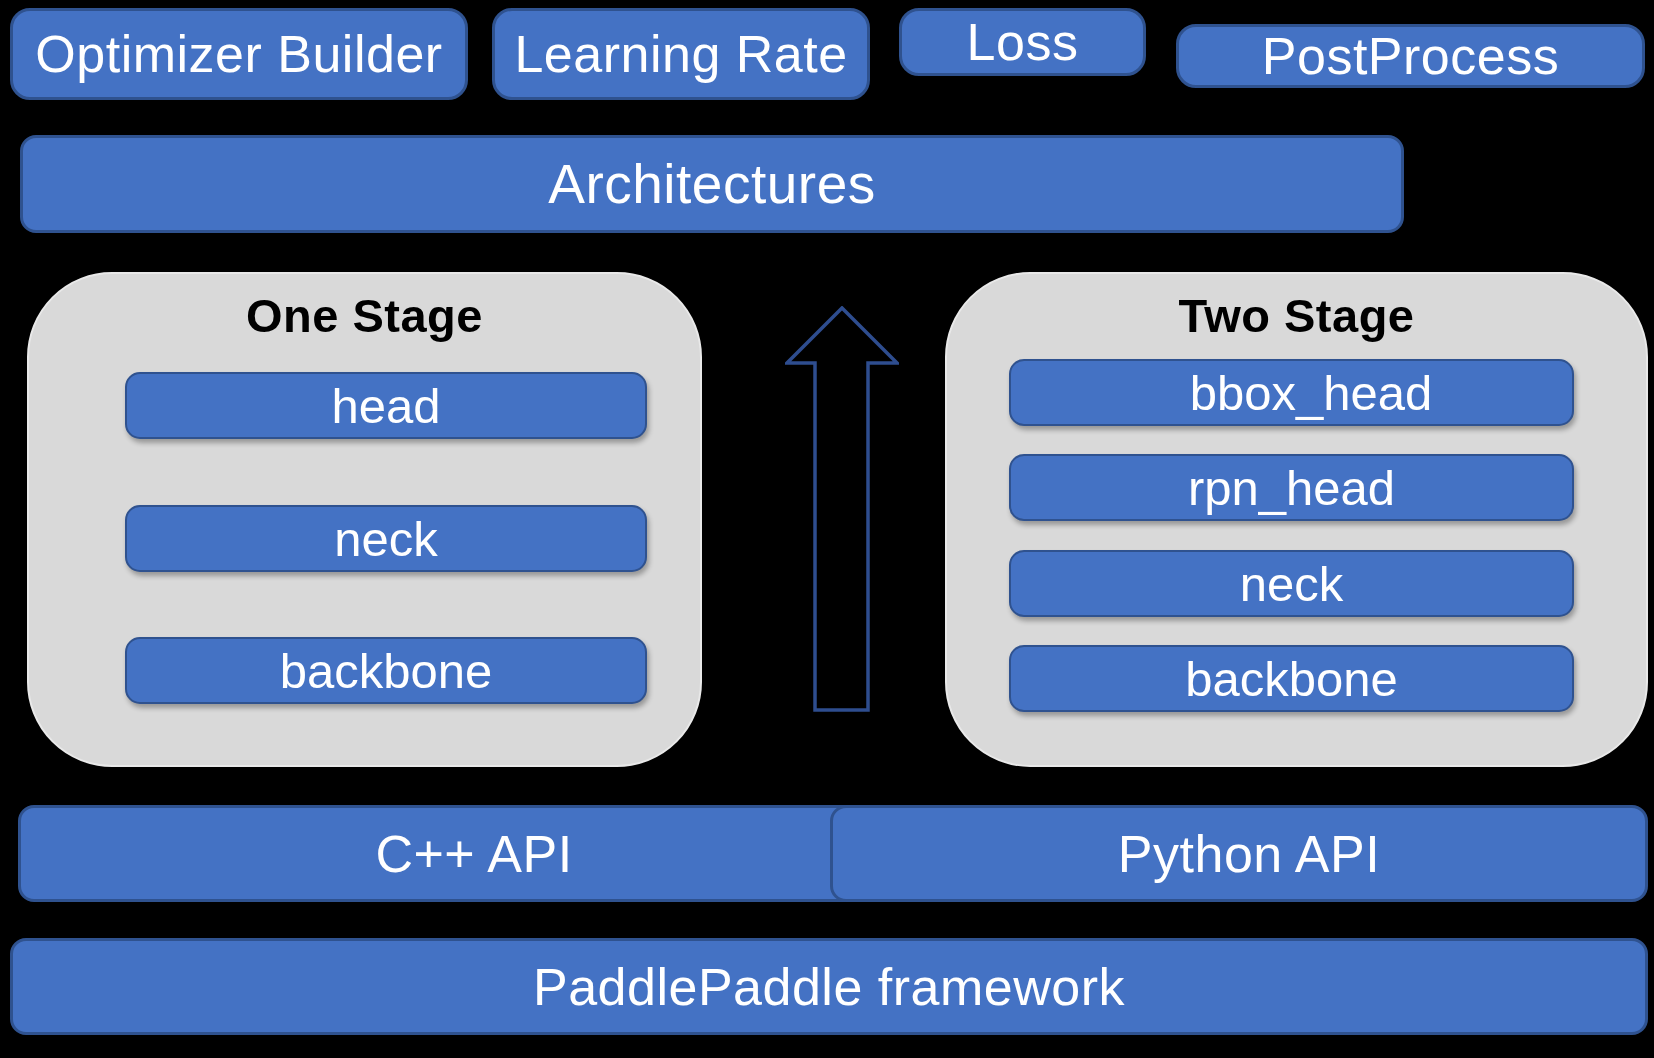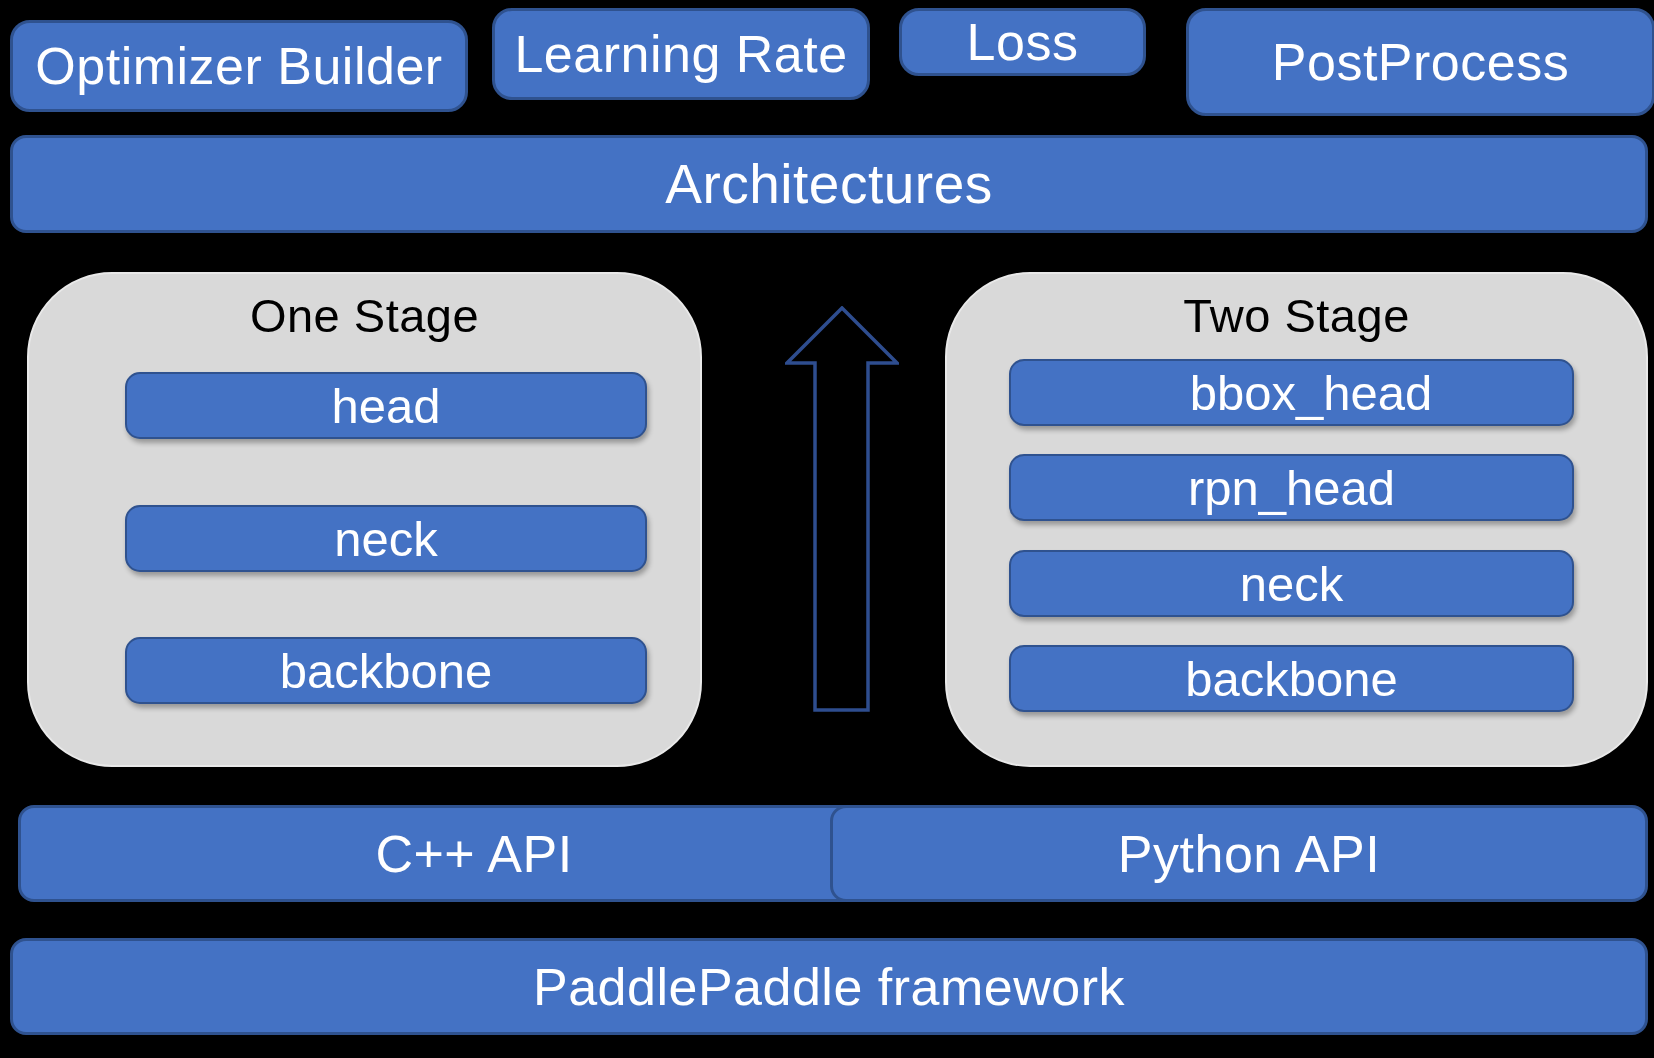--- a/index.html
+++ b/index.html
@@ -24,46 +24,46 @@
     border-radius: 20px;
     display: flex;
     align-items: center;
     justify-content: center;
     color: #ffffff;
     font-size: 52px;
     white-space: nowrap;
     letter-spacing: 0.5px;
   }
   
-  #box-optimizer { left: 10px;   top: 8px; width: 458px; height: 92px; margin-top: 12px; }
+  #box-optimizer { left: 10px;   top: 8px; width: 458px; height: 92px; }
   #box-lr        { left: 492px;  top: 8px; width: 378px; height: 92px; }
   #box-loss      { left: 899px;  top: 8px; width: 247px; height: 68px; }
-  #box-post      { left: 1176px; top: 8px; width: 469px; height: 108px; margin-left: 10px; }
+  #box-post      { left: 1176px; top: 24px; width: 469px; height: 64px; }
   
-  #box-arch { left: 10px; top: 135px; width: 1638px; height: 98px; font-size: 55px; border-radius: 16px; }
+  #box-arch { left: 20px; top: 135px; width: 1384px; height: 98px; font-size: 55px; border-radius: 16px; }
   
   .panel {
     position: absolute;
     top: 272px;
     height: 495px;
     box-sizing: border-box;
     background: #D9D9D9;
     border: 2px solid #E9E9E9;
     border-radius: 85px;
   }
   #panel-one-stage { left: 27px;  width: 675px; }
   #panel-two-stage { left: 945px; width: 703px; }
   .panel-title {
     position: absolute;
     top: 14px;
     left: 0;
     width: 100%;
     text-align: center;
     font-size: 47px;
-    font-weight: 400;
+    font-weight: 700;
     color: #000000;
     letter-spacing: 0.5px;
   }
   
   .layer {
     position: absolute;
     box-sizing: border-box;
     background: #4472C4;
     border: 2px solid #2F528F;
     border-radius: 15px;

